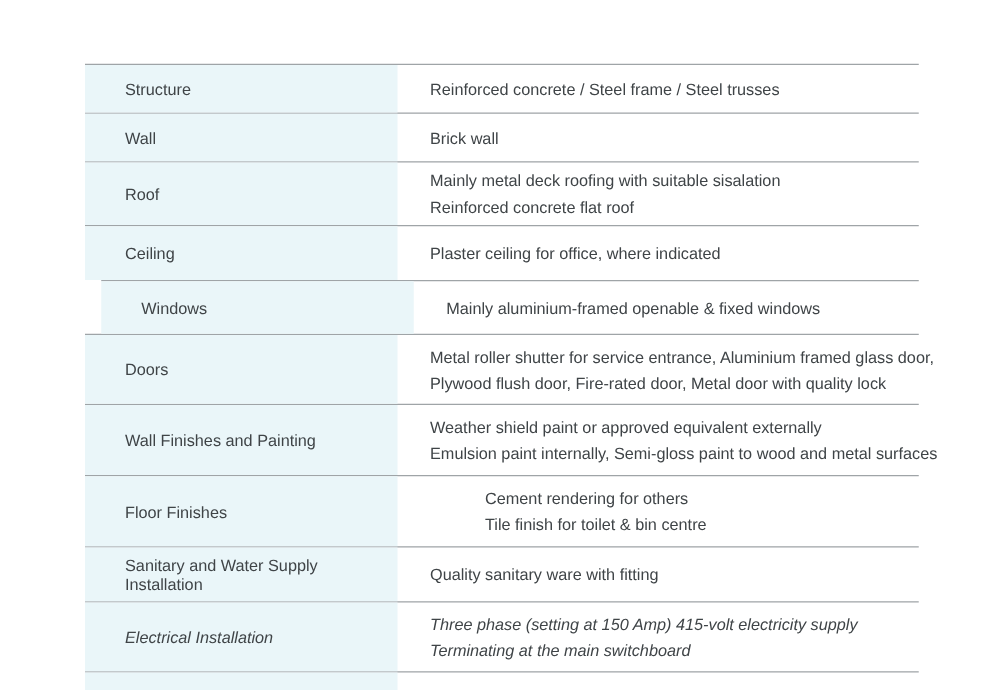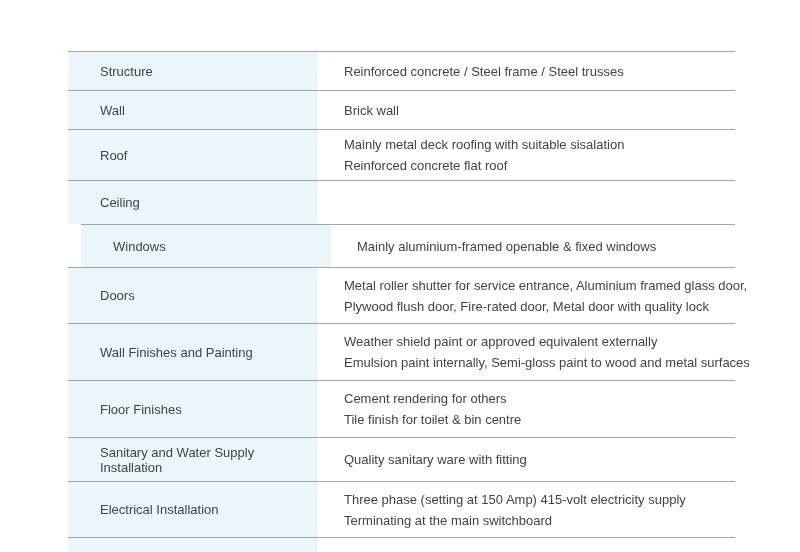--- a/index.html
+++ b/index.html
@@ -90,20 +90,23 @@
     <div class="cell desc">
           <div class="line">Mainly metal deck roofing with suitable sisalation</div>
           <div class="line">Reinforced concrete flat roof</div>
         </div>
   </div>
 
   <div class="row" style="height: 44px;">
     <div class="cell label">
       <span class="label-text">Ceiling</span>
     </div>
+    <div class="cell desc">
+          <div class="line">Plaster ceiling for office, where indicated</div>
+        </div>
   </div>
 
   <div class="row" style="height: 43px; margin-left: 13px;">
     <div class="cell label">
       <span class="label-text">Windows</span>
     </div>
     <div class="cell desc">
           <div class="line">Mainly aluminium-framed openable &amp; fixed windows</div>
         </div>
   </div>
@@ -121,40 +124,40 @@
   <div class="row" style="height: 57px;">
     <div class="cell label">
       <span class="label-text">Wall Finishes and Painting</span>
     </div>
     <div class="cell desc">
           <div class="line">Weather shield paint or approved equivalent externally</div>
           <div class="line">Emulsion paint internally, Semi-gloss paint to wood and metal surfaces</div>
         </div>
   </div>
 
-  <div class="row" style="height: 57px;">
+  <div class="row" style="height: 57px; gap: 44px;">
     <div class="cell label">
       <span class="label-text">Floor Finishes</span>
     </div>
     <div class="cell desc">
           <div class="line">Cement rendering for others</div>
           <div class="line">Tile finish for toilet &amp; bin centre</div>
         </div>
   </div>
 
   <div class="row" style="height: 44px;">
     <div class="cell label">
       <span class="label-text">Sanitary and Water Supply Installation</span>
     </div>
     <div class="cell desc">
           <div class="line">Quality sanitary ware with fitting</div>
         </div>
   </div>
 
-  <div class="row" style="height: 56px;">
+  <div class="row" style="height: 56px; font-style: italic;">
     <div class="cell label">
       <span class="label-text">Electrical Installation</span>
     </div>
     <div class="cell desc">
           <div class="line">Three phase (setting at 150 Amp) 415-volt electricity supply</div>
           <div class="line">Terminating at the main switchboard</div>
         </div>
   </div>
 <div class="row partial">
       <div class="cell label">

